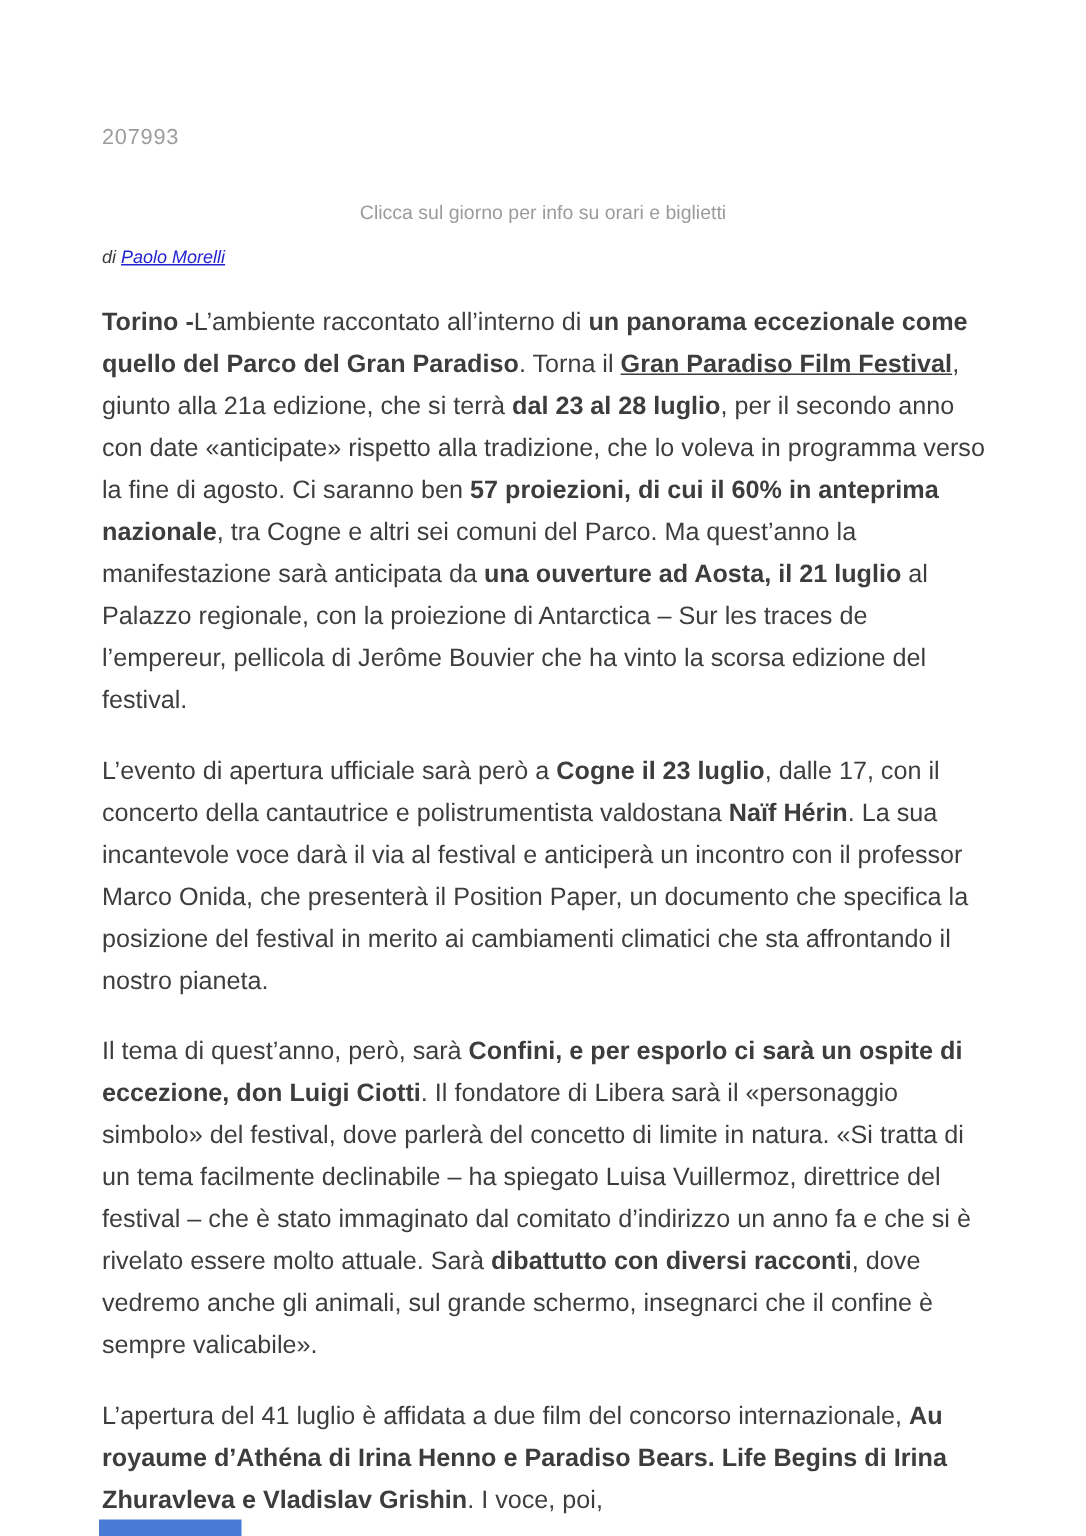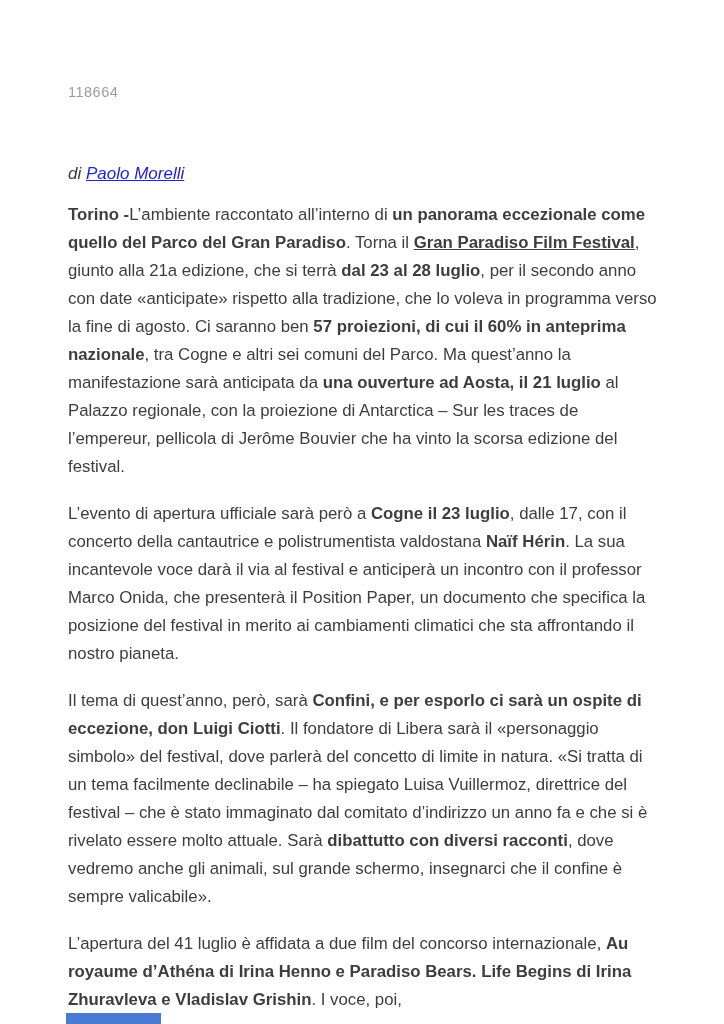--- a/index.html
+++ b/index.html
@@ -29,21 +29,21 @@
     right: 0;
     top: 134px;
     text-align: center;
     font-size: 13px;
     color: #9b9b9b;
   }
   .byline {
     position: absolute;
     left: 68px;
     top: 164px;
-    font-size: 17px;
+    font-size: 12px;
     font-style: italic;
     color: #3b3b3b;
   }
   .byline a {
     color: #2323cf;
     text-decoration: underline;
     cursor: pointer;
   }
   .article {
     position: absolute;
@@ -73,22 +73,23 @@
     width: 95px;
     height: 11px;
     background: #4a7bd4;
   }
 </style>
 </head>
 <body>
 
 <div class="page">
 
-  <div class="doc-id">118664</div>
+  <div class="doc-id">207993</div>
 
+  <div class="caption-note">Clicca sul giorno per info su orari e biglietti</div>
 
   <div class="byline">
     <span>di </span><a>Paolo Morelli</a>
   </div>
 
   <div class="article" id="article">
       <p><span class="b">Torino -</span><span>L’ambiente raccontato all’interno di </span><span class="b">un panorama eccezionale come quello del Parco del Gran Paradiso</span><span>. Torna il </span><a class="b i u dark-link">Gran Paradiso Film Festival</a><span>, giunto alla 21a edizione, che si terrà </span><span class="b">dal 23 al 28 luglio</span><span>, per il secondo anno con date «anticipate» rispetto alla tradizione, che lo voleva in programma verso la fine di agosto. Ci saranno ben </span><span class="b">57 proiezioni, di cui il 60% in anteprima nazionale</span><span>, tra Cogne e altri sei comuni del Parco. Ma quest’anno la manifestazione sarà anticipata da </span><span class="b">una </span><span class="b i">ouverture</span><span class="b"> ad Aosta, il 21 luglio</span><span> al Palazzo regionale, con la proiezione di </span><span class="i">Antarctica – Sur les traces de l’empereur</span><span>, pellicola di Jerôme Bouvier che ha vinto la scorsa edizione del festival.</span></p>
       <p><span>L’evento di apertura ufficiale sarà però a </span><span class="b">Cogne il 23 luglio</span><span>, dalle 17, con il concerto della cantautrice e polistrumentista valdostana </span><span class="b">Naïf Hérin</span><span>. La sua incantevole voce darà il via al festival e anticiperà un incontro con il professor Marco Onida, che presenterà il </span><span class="i">Position Paper</span><span>, un documento che specifica la posizione del festival in merito ai cambiamenti climatici che sta affrontando il nostro pianeta.</span></p>
       <p><span>Il tema di quest’anno, però, sarà </span><span class="b i">Confini</span><span class="b">, e per esporlo ci sarà un ospite di eccezione, don Luigi Ciotti</span><span>. Il fondatore di Libera sarà il «personaggio simbolo» del festival, dove parlerà del concetto di limite in natura. «Si tratta di un tema facilmente declinabile – ha spiegato Luisa Vuillermoz, direttrice del festival – che è stato immaginato dal comitato d’indirizzo un anno fa e che si è rivelato essere molto attuale. Sarà </span><span class="b">dibattutto con diversi racconti</span><span>, dove vedremo anche gli animali, sul grande schermo, insegnarci che il confine è sempre valicabile».</span></p>
       <p><span>L’apertura del 41 luglio è affidata a due film del concorso internazionale, </span><span class="b i">Au royaume d’Athéna</span><span class="b"> di Irina Henno e </span><span class="b i">Paradiso Bears. Life Begins</span><span class="b"> di Irina Zhuravleva e Vladislav Grishin</span><span>. I voce, poi,</span></p>

